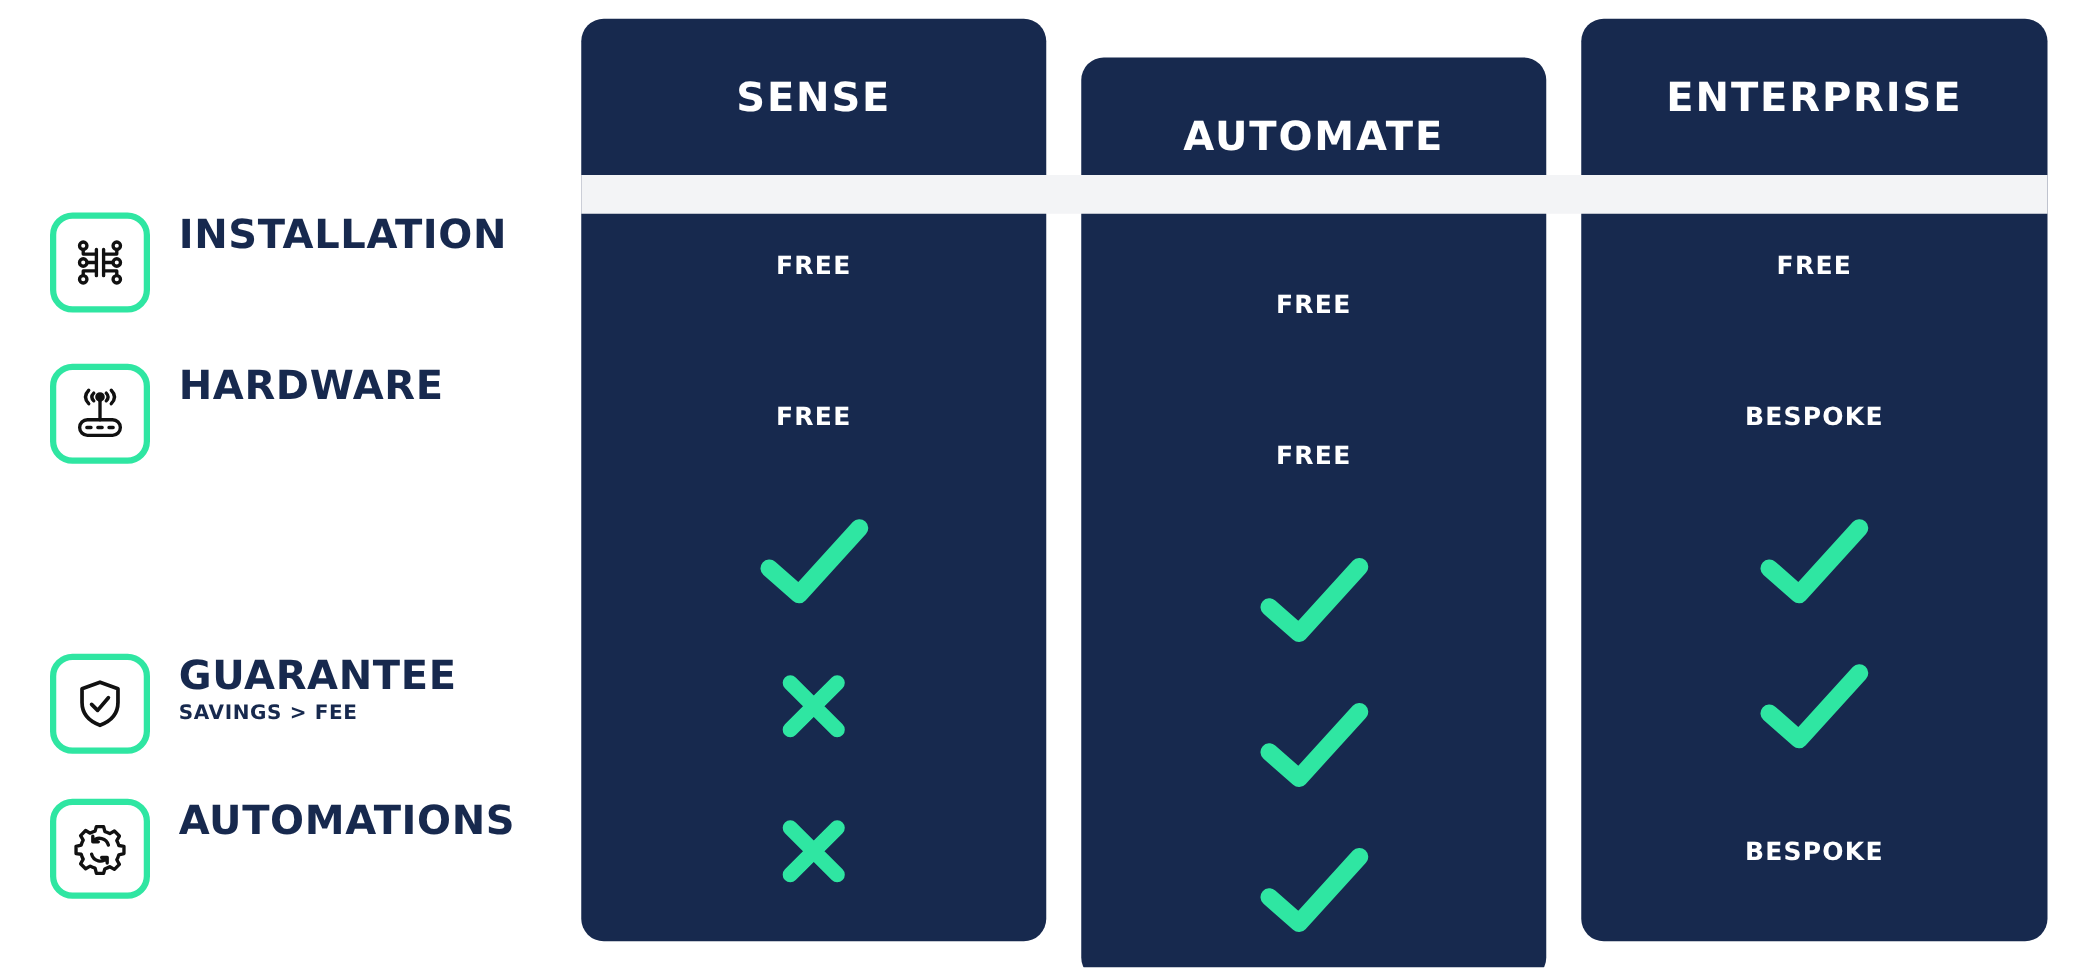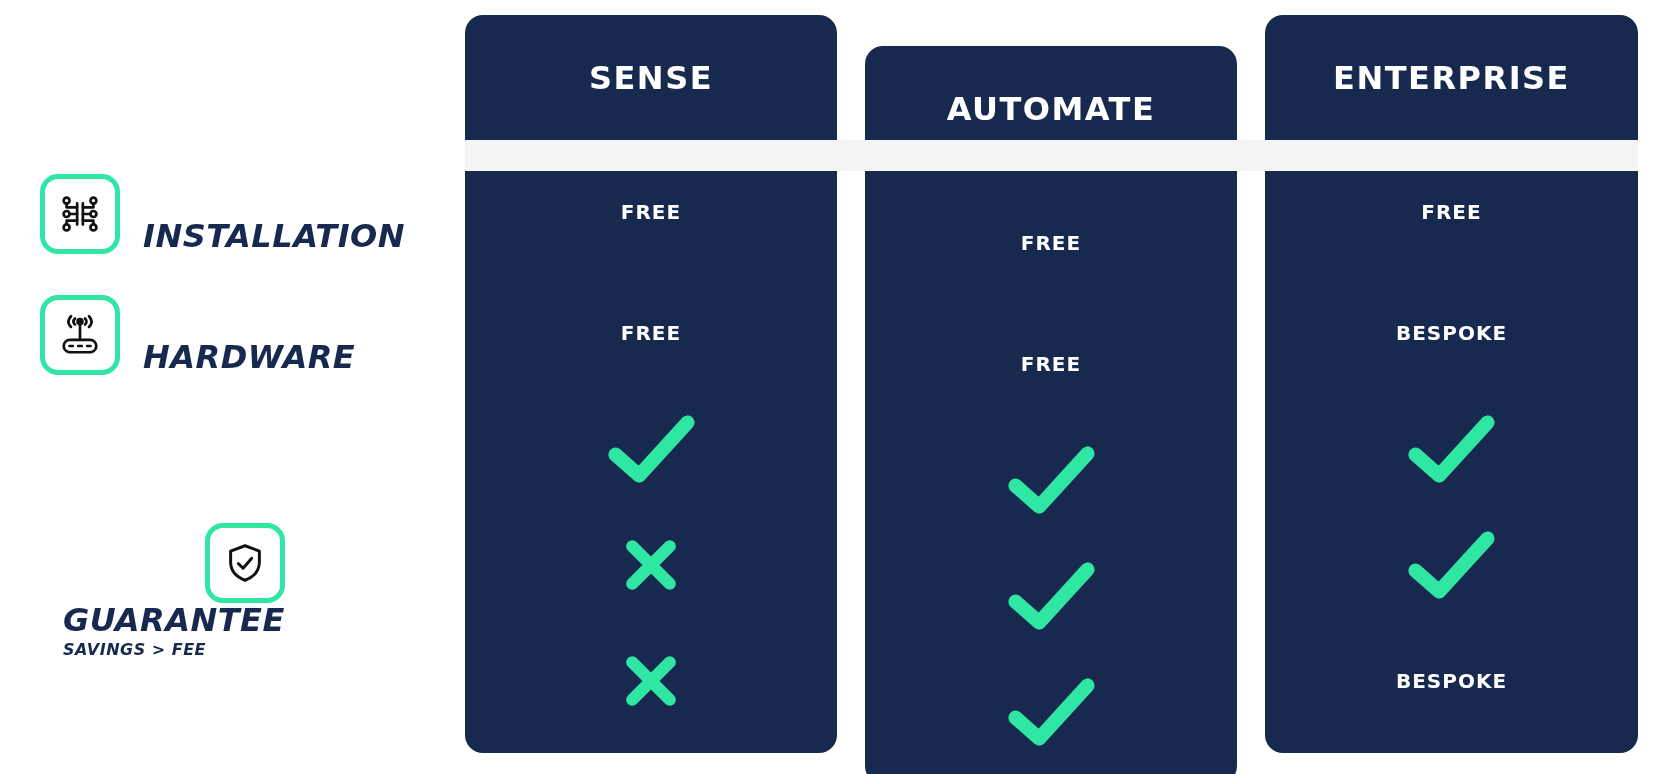--- a/index.html
+++ b/index.html
@@ -16,22 +16,22 @@
   .col-2{left:1265px;width:373px;}
   .plan-header{position:absolute;top:0;left:0;right:0;height:125px;display:flex;align-items:center;justify-content:center;
     color:#fff;font-size:32px;font-weight:bold;letter-spacing:1.5px;}
   .separator-band{position:absolute;left:465px;top:140px;width:1173px;height:31px;background:var(--band);z-index:5;}
 
   .cell{position:absolute;left:0;right:0;height:84px;display:flex;align-items:center;justify-content:center;
     color:#fff;font-size:20px;font-weight:bold;letter-spacing:1px;}
   .cell-r0{top:155px;} .cell-r1{top:276px;} .cell-r2{top:392px;} .cell-r3{top:508px;} .cell-r4{top:624px;}
 
   
-  .feature-row{position:absolute;left:40px;height:84px;display:flex;align-items:flex-end;font-style:italic;}
-  .row-0{top:170px;} .row-1{top:291px;} .row-2{top:407px;} .row-3{top:523px;flex-direction:column;} .row-4{top:639px;}
+  .feature-row{position:absolute;left:40px;height:84px;display:flex;align-items:flex-start;}
+  .row-0{top:170px;} .row-1{top:291px;} .row-2{top:407px;} .row-3{top:523px;} .row-4{top:639px;}
   .icon-box{box-sizing:border-box;width:80px;height:80px;background:#fff;border:5px solid var(--green);
     border-radius:18px;display:flex;align-items:center;justify-content:center;flex:0 0 auto;}
   .icon-box svg{display:block;}
   .feature-text{margin-left:23px;color:var(--navy);line-height:1.08;}
   .feature-label{font-size:32px;font-weight:bold;letter-spacing:0.5px;white-space:nowrap;}
   .feature-sublabel{font-size:16px;font-weight:bold;letter-spacing:0.5px;margin-top:3px;white-space:nowrap;}
 
   .mark svg{display:block;}
 </style>
 </head>
@@ -81,20 +81,32 @@
         <path d="M24 6 L39 11.5 V23 C39 32.5 33 38.6 24 42 C15 38.6 9 32.5 9 23 V11.5 Z"></path>
         <path d="M17 24.5 L22 29.5 L31 19"></path>
       </svg>
     </div>
     <div class="feature-text">
       <div class="feature-label">GUARANTEE</div>
       <div class="feature-sublabel">SAVINGS &gt; FEE</div>
     </div>
   </div>
 
+  <div class="feature-row row-4">
+    <div class="icon-box">
+      <svg width="46" height="46" viewBox="0 0 48 48" fill="none" stroke="#111" stroke-width="2.8" stroke-linecap="round" stroke-linejoin="round">
+        <path d="M21 5.5 h6 l1.1 4.2 a15 15 0 0 1 4.1 1.7 l3.8-2.2 l4.2 4.2 l-2.2 3.8 a15 15 0 0 1 1.7 4.1 L44 22 v6 l-4.3 1.1 a15 15 0 0 1-1.7 4.1 l2.2 3.8 l-4.2 4.2 l-3.8-2.2 a15 15 0 0 1-4.1 1.7 L27 44.5 h-6 l-1.1-4.3 a15 15 0 0 1-4.1-1.7 l-3.8 2.2 l-4.2-4.2 l2.2-3.8 a15 15 0 0 1-1.7-4.1 L4 28 v-6 l4.3-1.1 a15 15 0 0 1 1.7-4.1 L7.8 13 l4.2-4.2 l3.8 2.2 a15 15 0 0 1 4.1-1.7 Z"></path>
+        <path d="M31 21 a7.5 7.5 0 0 0-13-3.1 M18 13.6 v4.6 h4.6"></path>
+        <path d="M17 28.5 a7.5 7.5 0 0 0 13 3.1 M30 35.9 v-4.6 h-4.6"></path>
+      </svg>
+    </div>
+    <div class="feature-text">
+      <div class="feature-label">AUTOMATIONS</div>
+    </div>
+  </div>
 
   <div class="plan-col col-0">
     <div class="plan-header">SENSE</div>
     <div class="cell cell-r0">FREE</div>
     <div class="cell cell-r1">FREE</div>
     <div class="cell cell-r2">
         <span class="mark">
           <svg width="95" height="72" viewBox="0 0 100 76" fill="none">
             <path d="M12 44 L37 66 L88 10" stroke="#2FE6A2" stroke-width="15" stroke-linecap="round" stroke-linejoin="round"></path>
           </svg>

